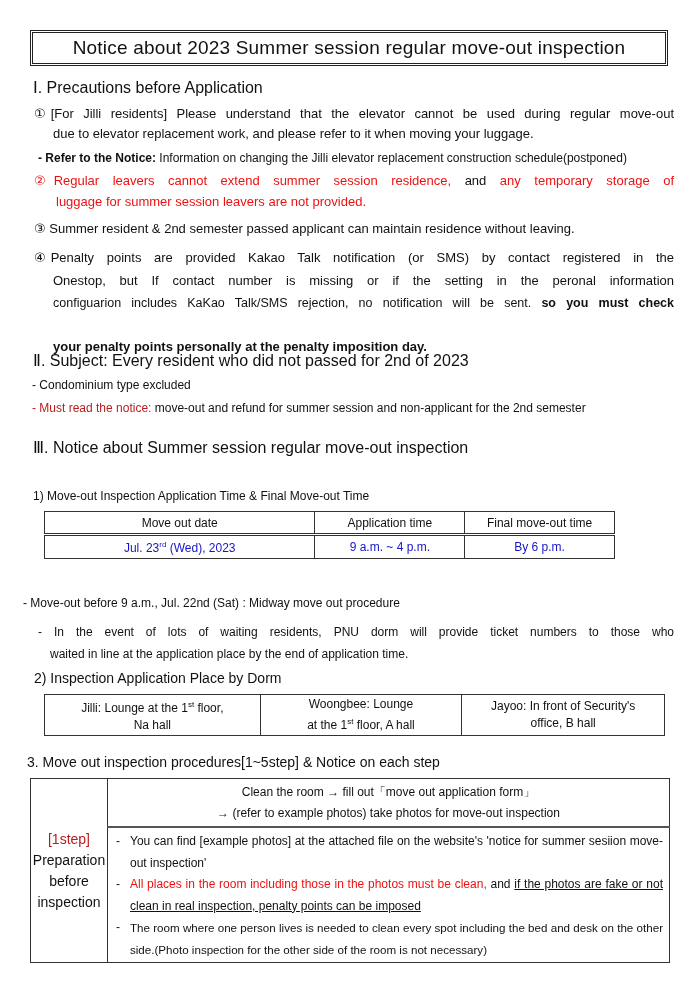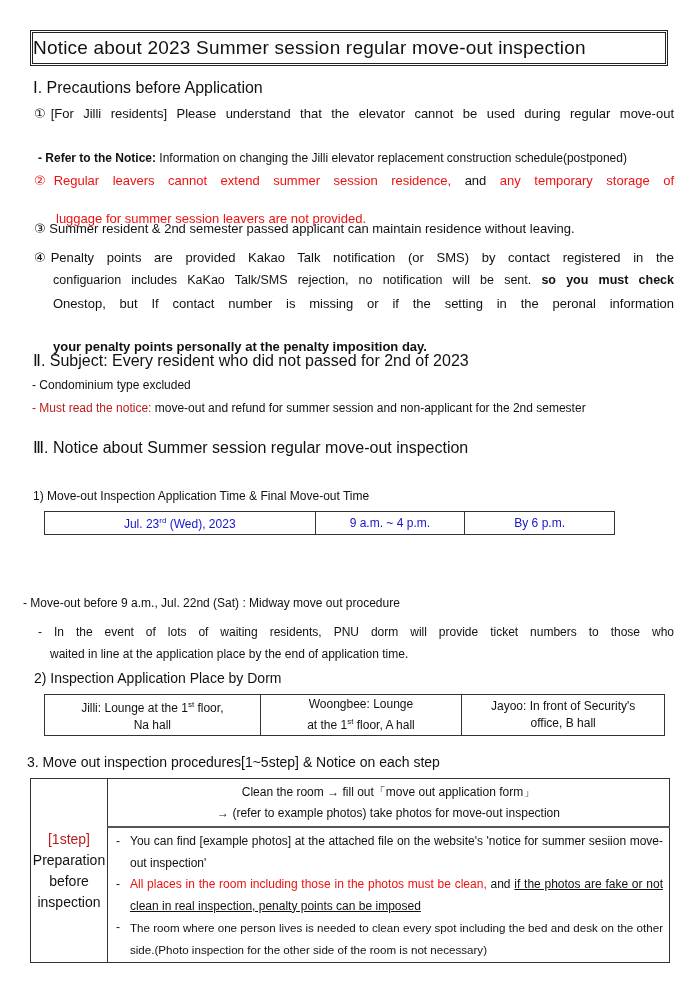--- a/index.html
+++ b/index.html
@@ -1,21 +1,21 @@
 <!DOCTYPE html>
 <html><head>
 <meta charset="utf-8">
 <style>
   html, body { margin:0; padding:0; background:#ffffff; }
   body { width:700px; height:990px; overflow:hidden; position:relative;
          font-family:"Liberation Sans", "DejaVu Sans", sans-serif; color:#111; }
   .page { position:absolute; left:0; top:0; width:700px; height:990px; }
   .title-box { position:absolute; left:30px; top:30px; width:638px; height:36px;
                border:3px double #222; box-sizing:border-box; display:flex;
-               align-items:center; }
+               align-items:center; justify-content:center; }
   .title-box span { font-size:19px; letter-spacing:0.2px; }
   .abs { position:absolute; white-space:nowrap; }
   .h1 { font-size:16px; }
   .h2 { font-size:15px; }
   .p { font-size:13px; }
   .sm { font-size:12px; }
   .red { color:#ee1111; }
   .green { color:#b91c1c; }
   .blue { color:#1515c8; }
   .bold { font-weight:bold;margin-top:20px; }
@@ -46,65 +46,71 @@
     <span>Notice about 2023 Summer session regular move-out inspection</span>
   </div>
 
   <div class="abs h1" style="left:33px; top:78px;text-align:center;">Ⅰ. Precautions before Application</div>
 
   <div class="abs p" style="left:34px; top:106px; width:640px;">
     <div class="just">
       <span>①</span>
       <span style="flex:1; margin-left:5px; text-align:justify; text-align-last:justify;">[For Jilli residents] Please understand that the elevator cannot be used during regular move-out</span>
     </div>
+    <div style="margin-left:19px; margin-top:5px;">due to elevator replacement work, and please refer to it when moving your luggage.</div>
   </div>
 
   <div class="abs sm" style="left:38px; top:151px;">
     <span class="bold">- Refer to the Notice:</span><span> Information on changing the Jilli elevator replacement construction schedule(postponed)</span>
   </div>
 
   <div class="abs p" style="left:34px; top:173px; width:640px;">
     <div style="display:flex;">
       <span class="red">②</span>
       <span style="flex:1; margin-left:8px; text-align:justify; text-align-last:justify; word-spacing:4px;"><span class="red">Regular leavers cannot extend summer session residence,</span><span> and </span><span class="red">any temporary storage of</span></span>
     </div>
-    <div class="red" style="margin-left:22px; margin-top:23px;">luggage for summer session leavers are not provided.</div>
+    <div class="red" style="margin-left:22px; margin-top:6px;">luggage for summer session leavers are not provided.</div>
   </div>
 
   <div class="abs p" style="left:34px; top:221px;">
     <span>③</span>
     <span>Summer resident &amp; 2nd semester passed applicant can maintain residence without leaving.</span>
   </div>
 
   <div class="abs p" style="left:34px; top:246px; width:640px; line-height:23px;">
     <div style="display:flex;">
       <span>④</span>
       <span style="flex:1; margin-left:5px; text-align:justify; text-align-last:justify;">Penalty points are provided Kakao Talk notification (or SMS) by contact registered in the</span>
     </div>
+    <div style="margin-left:19px; text-align:justify; text-align-last:justify;">Onestop, but If contact number is missing or if the setting in the peronal information</div>
     <div style="margin-left:19px; text-align:justify; text-align-last:justify; font-size:12.5px;"><span>configuarion includes KaKao Talk/SMS rejection, no notification will be sent.</span><span class="bold"> so you must check</span></div>
-    <div style="margin-left:19px; text-align:justify; text-align-last:justify;">Onestop, but If contact number is missing or if the setting in the peronal information</div>
     <div class="bold" style="margin-left:19px;">your penalty points personally at the penalty imposition day.</div>
   </div>
 
   <div class="abs h1" style="left:33px; top:351px;">Ⅱ. Subject: Every resident who did not passed for 2nd of 2023</div>
   <div class="abs sm" style="left:32px; top:378px;">- Condominium type excluded</div>
   <div class="abs sm" style="left:32px; top:401px;">
     <span class="green">- Must read the notice:</span><span> move-out and refund for summer session and non-applicant for the 2nd semester</span>
   </div>
 
   <div class="abs h1" style="left:33px; top:438px;">Ⅲ. Notice about Summer session regular move-out inspection</div>
   <div class="abs sm" style="left:33px; top:489px;">1) Move-out Inspection Application Time &amp; Final Move-out Time</div>
 
   <table class="t1">
     <colgroup>
         <col style="width:271px">
         <col style="width:150px">
         <col style="width:150px">
       </colgroup>
     <tbody>
+        <tr class="head">
+      <td>Move out date</td>
+      <td>Application time</td>
+      <td>Final move-out time</td>
+    </tr>
     <tr class="blue">
       <td><span>Jul. 23</span><sup style="font-size:8px;">rd</sup><span> (Wed), 2023</span></td>
       <td>9 a.m. ~ 4 p.m.</td>
       <td>By 6 p.m.</td>
     </tr>
   </tbody>
     </table>
 
   <div class="abs sm" style="left:23px; top:596px;">- Move-out before 9 a.m., Jul. 22nd (Sat) : Midway move out procedure</div>
   <div class="abs sm" style="left:38px; top:621px; width:636px; line-height:22px;">

